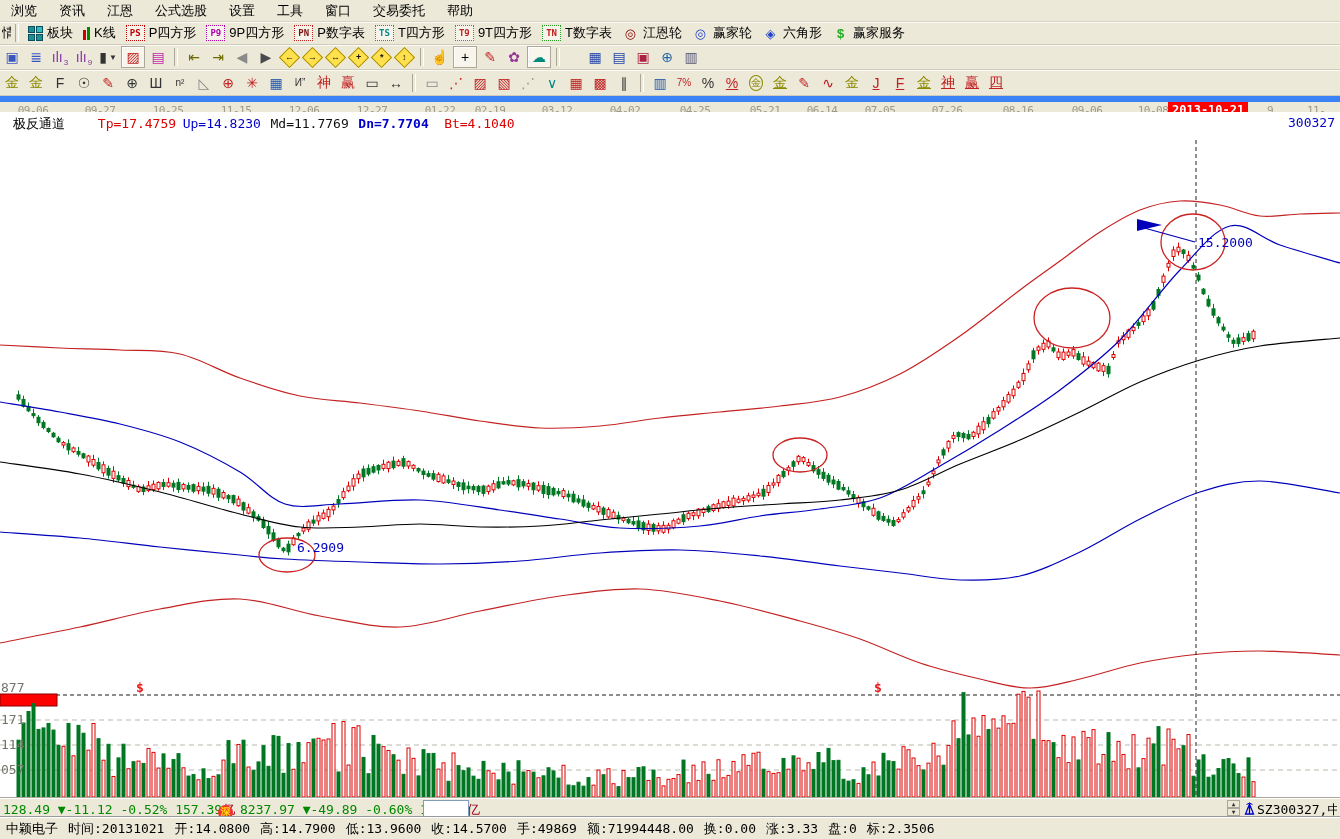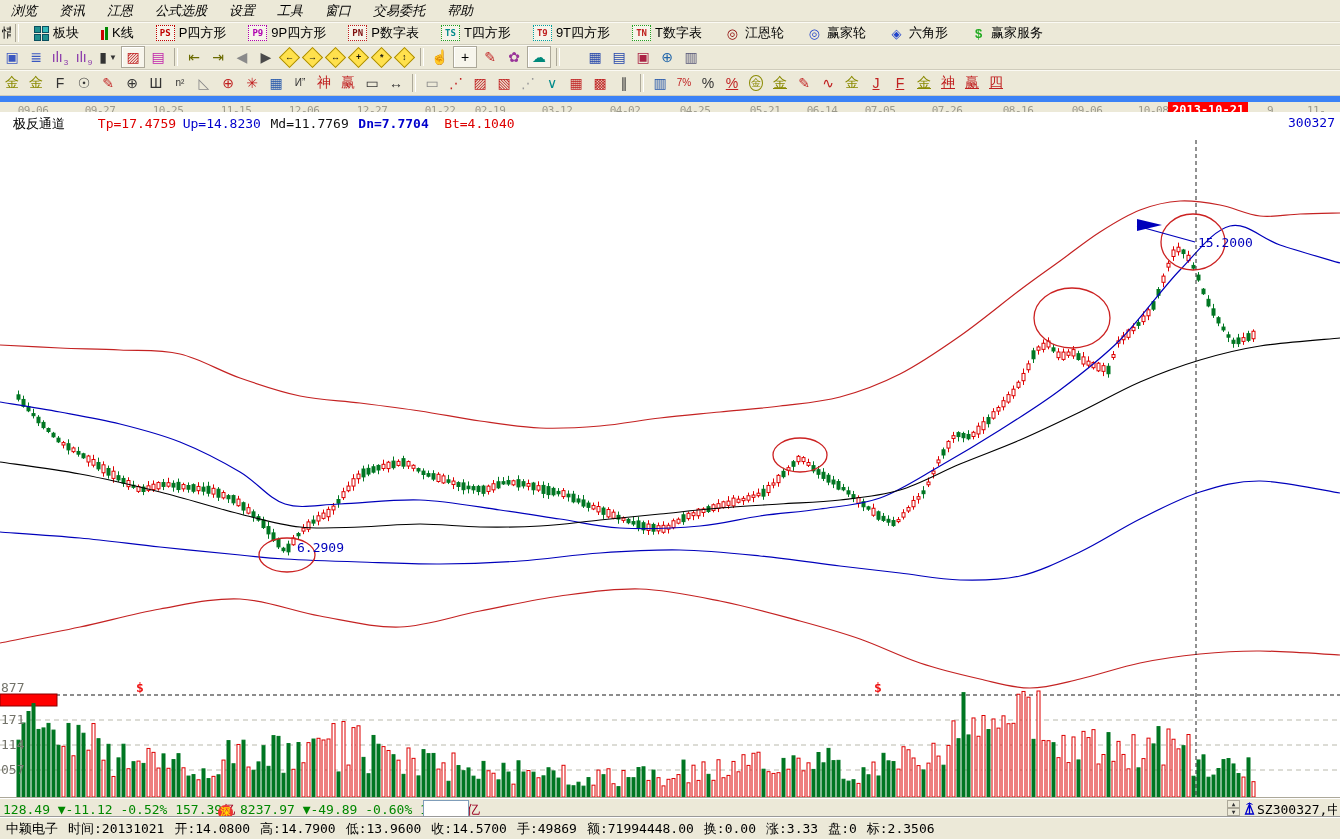--- a/index.html
+++ b/index.html
@@ -1,25 +1,25 @@
 <!DOCTYPE html>
 <html><head>
 <meta charset="utf-8">
 <style>
   html,body{margin:0;padding:0;background:#ece9d8;}
   .app{position:relative;width:1340px;height:839px;overflow:hidden;background:#ece9d8;
        font-family:"Liberation Sans",sans-serif;font-size:13px;color:#000;}
   .bar{position:absolute;left:0;width:1340px;box-sizing:border-box;background:#ece9d8;}
-  .menubar{top:0;height:22px;display:flex;align-items:center;border-bottom:1px solid #d8d4c4;font-style:italic;}
+  .menubar{top:0;height:22px;display:flex;align-items:center;border-bottom:1px solid #d8d4c4;}
   .mi{padding:2px 11px;cursor:default;}
   .tb{display:flex;align-items:center;border-bottom:1px solid #cfccbc;box-shadow:inset 0 1px #fbfaf4;}
   .tb2{top:22px;height:23px;}
   .tb3{top:45px;height:25px;}
   .tb4{top:70px;height:26px;}
-  .tbitem{display:inline-flex;align-items:center;gap:4px;margin:0 11px;cursor:default;}
+  .tbitem{display:inline-flex;align-items:center;gap:4px;margin:0 5px;cursor:default;}
   .tbico{display:inline-flex;align-items:center;justify-content:center;width:17px;height:16px;font-size:13px;}
   .blocks{display:grid;grid-template-columns:7px 7px;grid-template-rows:7px 7px;gap:1px;}
   .blocks i{background:#1f8f8f;border:1px solid #0a4f5f;box-sizing:border-box;}
   .blocks i:nth-child(2){background:#35b9b9;}
   .cnd{display:inline-flex;align-items:flex-end;gap:1px;height:14px;}
   .cnd i{width:3px;height:10px;background:#c00;}
   .cnd i+i{height:13px;background:#080;}
   .badge{display:inline-flex;align-items:center;justify-content:center;width:17px;height:14px;
          border:1px dotted;font:bold 9px "DejaVu Sans Mono",monospace;background:#f6f4ea;}
   .ibtn{display:inline-flex;align-items:center;justify-content:center;min-width:22px;height:20px;

